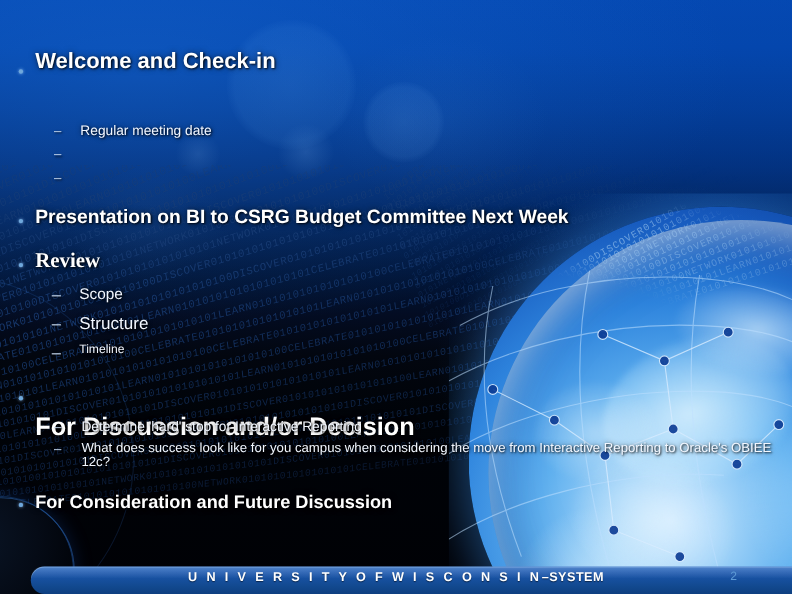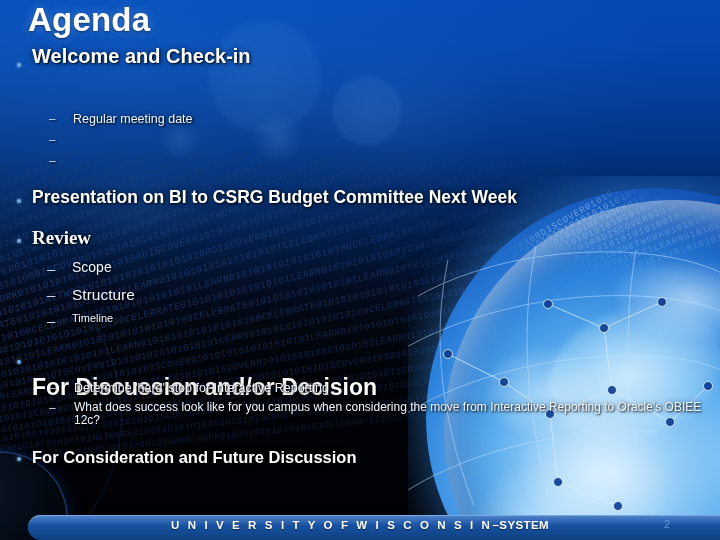--- a/index.html
+++ b/index.html
@@ -298,21 +298,20 @@
         <div class="gb-row" style="left: 16px; top: 84px; transform: rotate(-18deg); opacity: 0.3;">LEARN01010101010101010100CELEBRATE010101010101010101LEARN0101010101010</div>
       </div>
   </div>
 
   <div class="arc-tl"></div>
   <div class="sphere"></div>
   <div class="sphere-rim"></div>
 
   <div class="content">
 
-    <div class="title">Agenda</div>
 
     <div class="bullet" style="left:17px;top:45px;align-items:flex-end;">
       <span class="dot" style="margin-top:11px;margin-right:11px;"></span>
       <span class="btext" style="font-size:20px;">Welcome and Check-in</span>
     </div>
 
 
     <div class="sub" style="left:49px;top:112px;">
       <span class="dash" style="font-size:12px;width:24px;">–</span>
       <span class="stext" style="font-size:12.5px;">Regular meeting date</span>

